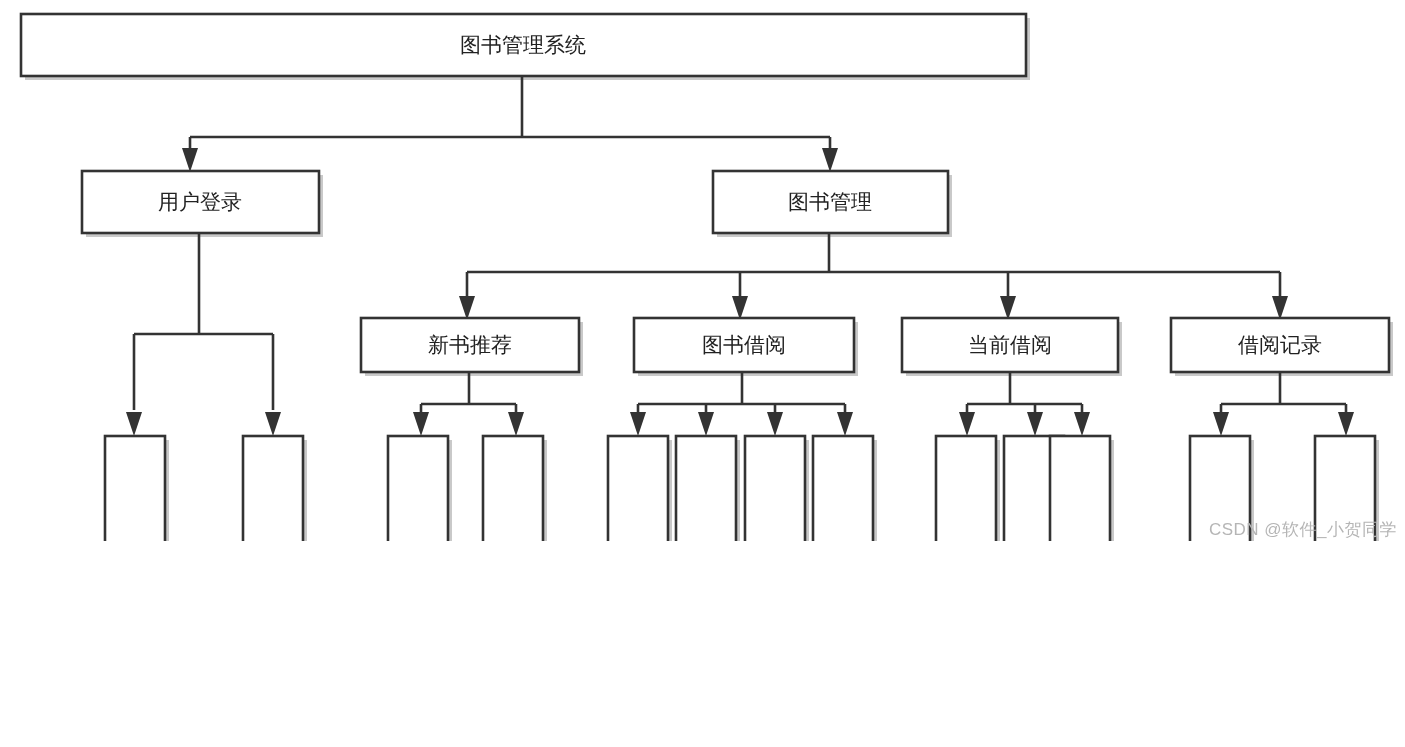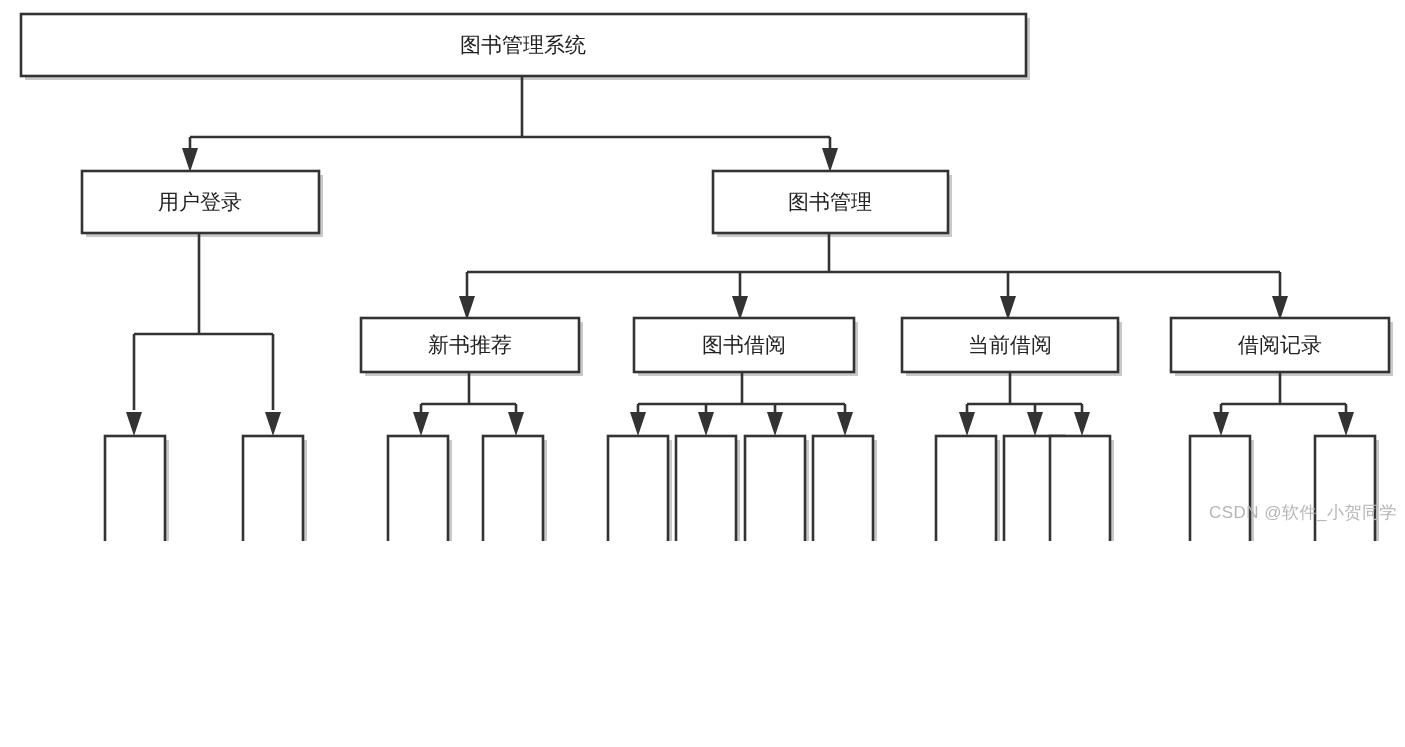--- a/index.html
+++ b/index.html
@@ -61,21 +61,21 @@
     letter-spacing: 1px;
     display: flex;
     align-items: flex-start;
     justify-content: center;
     white-space: pre;
     pointer-events: none;
   }
   .watermark {
     position: absolute;
     right: 8px;
-    bottom: 17px;
+    bottom: 0;
     font-family: "Liberation Sans", "DejaVu Sans", sans-serif;
     font-size: 17px;
     color: #b5b5b5;
     letter-spacing: 0.5px;
     white-space: nowrap;
   }
 </style>
 </head>
 <body>
 

